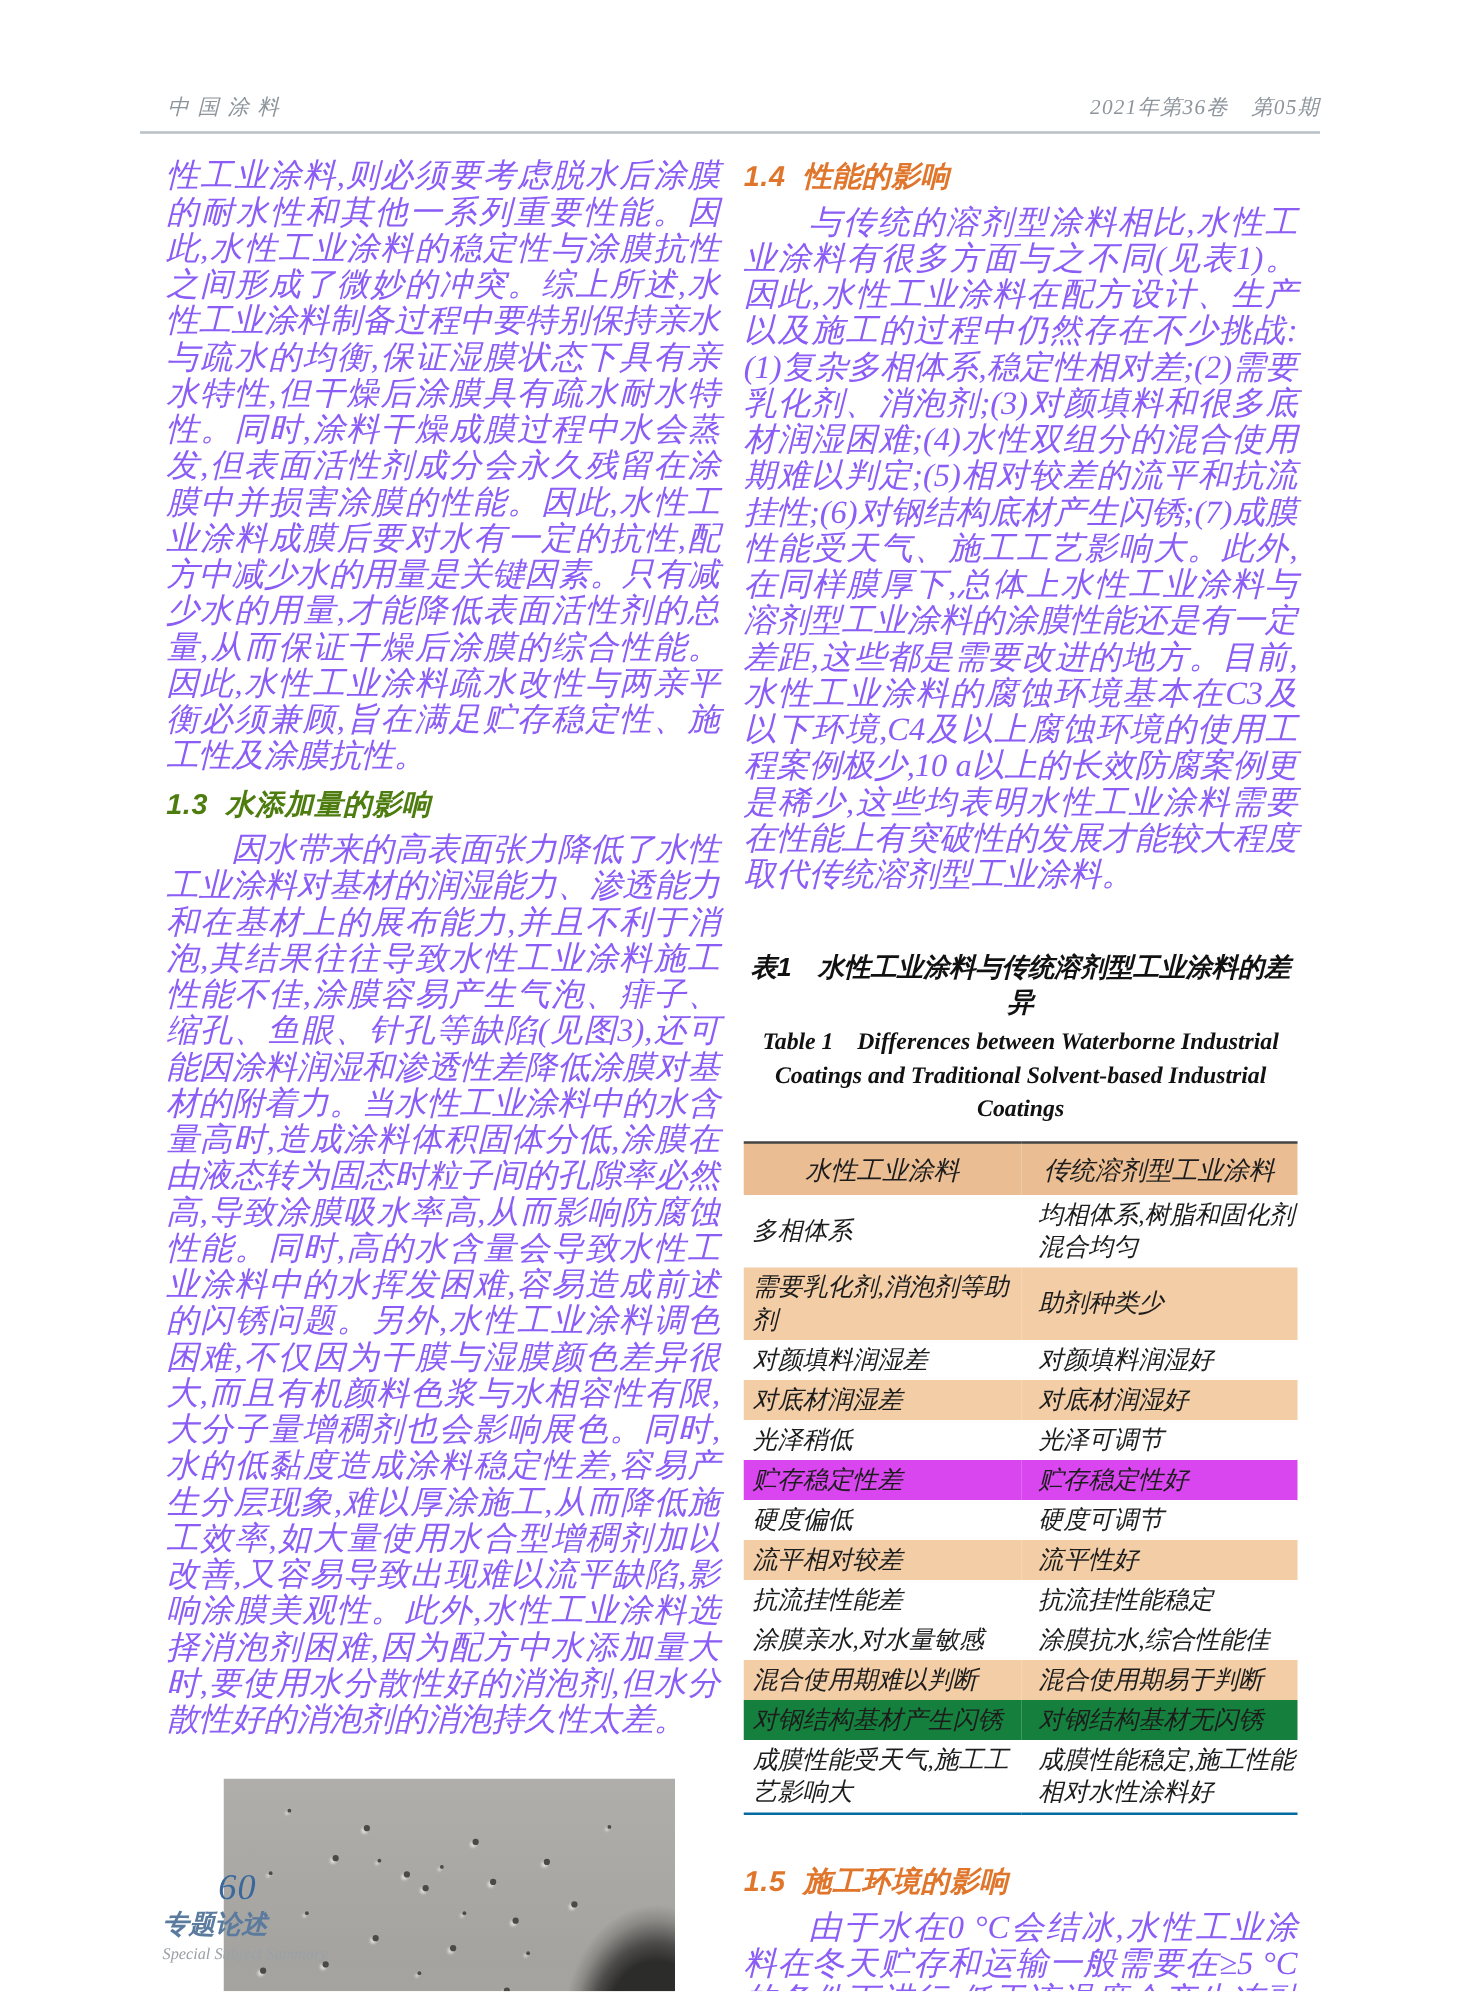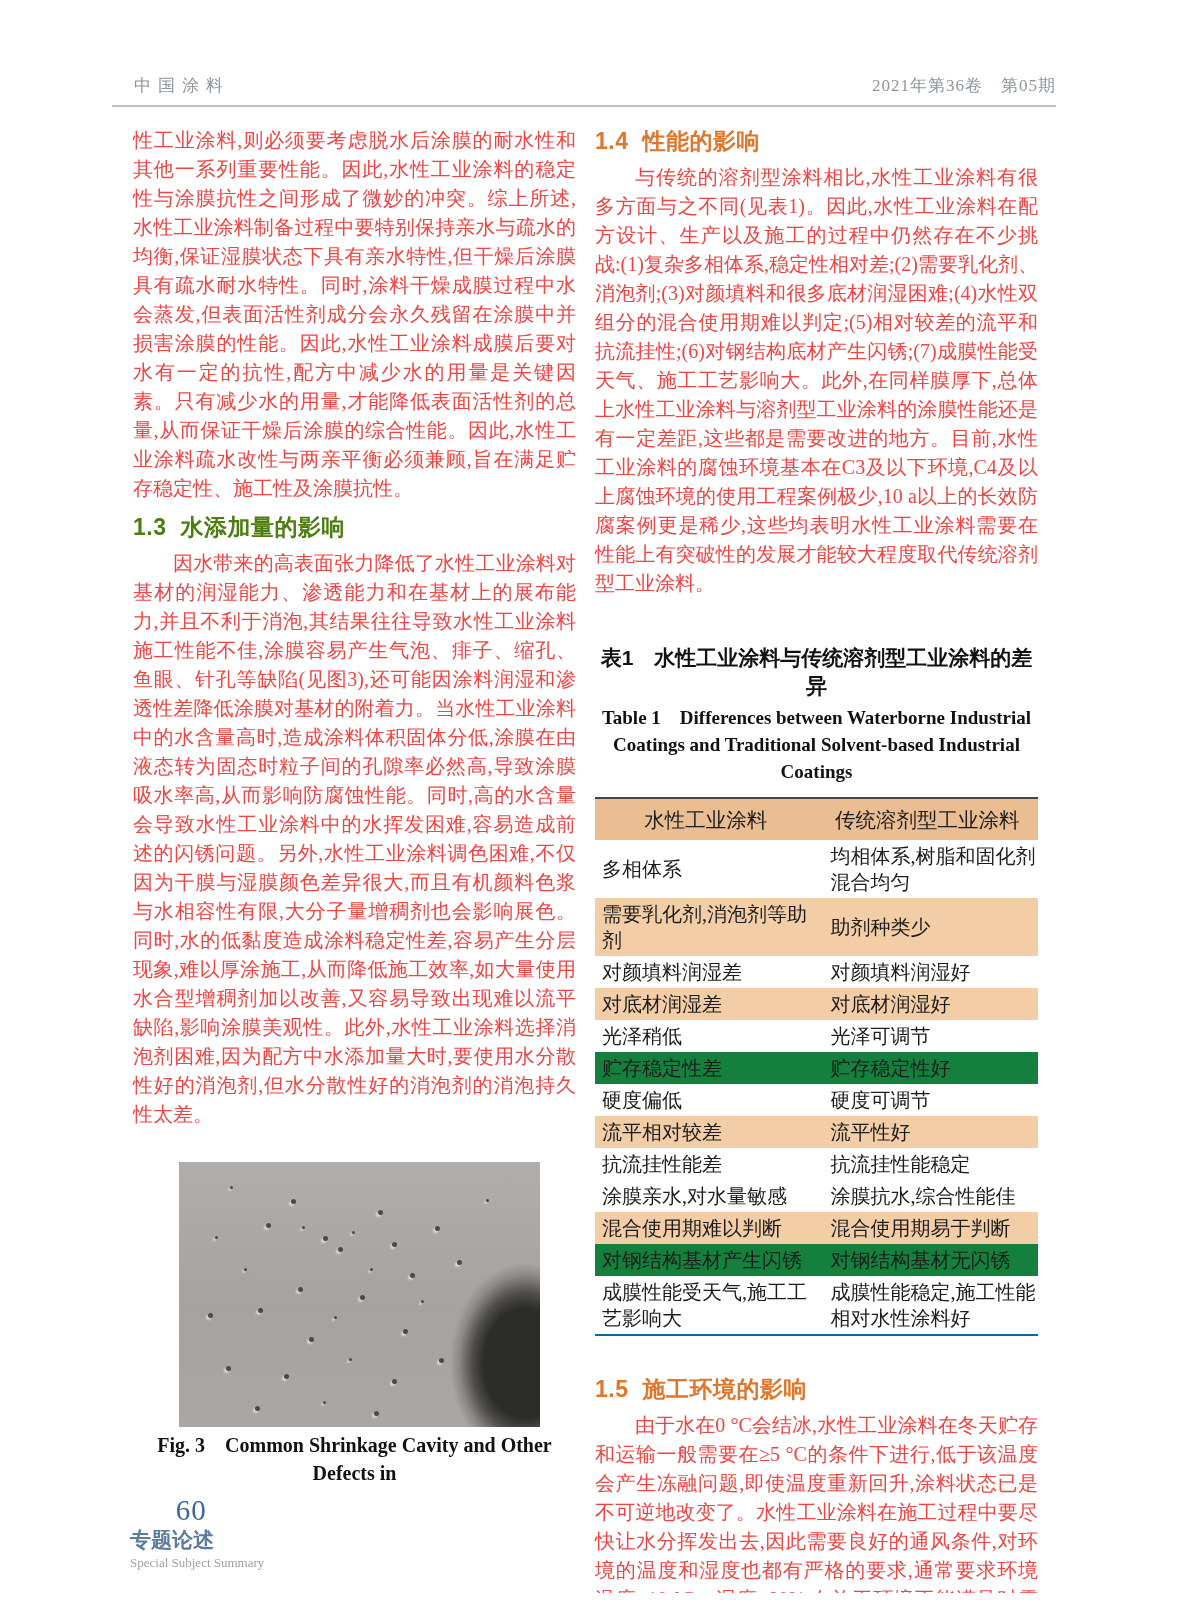--- a/index.html
+++ b/index.html
@@ -1,35 +1,35 @@
 <!DOCTYPE html>
 <html><head>
 <meta charset="utf-8">
 <style>
   html,body { margin:0; padding:0; background:#ffffff; }
   .page {
     position:relative; width:1187px; height:1593px; background:#ffffff;
-    font-family:"Liberation Serif","DejaVu Serif",serif; color:#1f1f1f; overflow:hidden;
+    font-family:"Liberation Serif","DejaVu Serif",serif; color:#1f1f1f; overflow:hidden;font-style:italic;
   }
   
   .pg-header {
     position:absolute; left:112px; top:74px; width:944px;
     display:flex; justify-content:space-between; align-items:flex-end;
     border-bottom:2px solid #b9c0c6; padding-bottom:8px;
     color:#8d959c; font-size:17px;
   }
   .pg-header .jname { letter-spacing:7px; padding-left:22px; }
   .pg-header .issue { letter-spacing:1px; }
   
   .col { position:absolute; top:126px; width:443px; }
   .col-left  { left:133px; }
   .col-right { left:595px; }
   p.body-text {
-    margin:0; font-size:20px; line-height:29px; text-align:justify;
-    text-justify:inter-ideograph; color:#ef4444;
+    margin:0; font-size:26px; line-height:29px; text-align:justify;
+    text-justify:inter-ideograph; color:#8b5cf6;
   }
   p.indent { text-indent:2em; }
   h3.sec-heading {
     margin:9px 0 6px 0; font-family:"Liberation Sans","DejaVu Sans",sans-serif;
     font-size:23px; font-weight:bold; color:#e0762c; letter-spacing:0.5px;
   }
   h3.sec-heading .sec-no { margin-right:14px; }
   
   .figure-block { margin-top:33px; }
   .photo {
@@ -179,21 +179,21 @@
             <td class="c2">对颜填料润湿好</td>
           </tr>
           <tr style="background: rgb(242, 205, 166);">
             <td class="c1">对底材润湿差</td>
             <td class="c2">对底材润湿好</td>
           </tr>
           <tr>
             <td class="c1">光泽稍低</td>
             <td class="c2">光泽可调节</td>
           </tr>
-          <tr style="background: #15803d;">
+          <tr style="background: #d946ef;">
             <td class="c1">贮存稳定性差</td>
             <td class="c2">贮存稳定性好</td>
           </tr>
           <tr>
             <td class="c1">硬度偏低</td>
             <td class="c2">硬度可调节</td>
           </tr>
           <tr style="background: rgb(242, 205, 166);">
             <td class="c1">流平相对较差</td>
             <td class="c2">流平性好</td>

